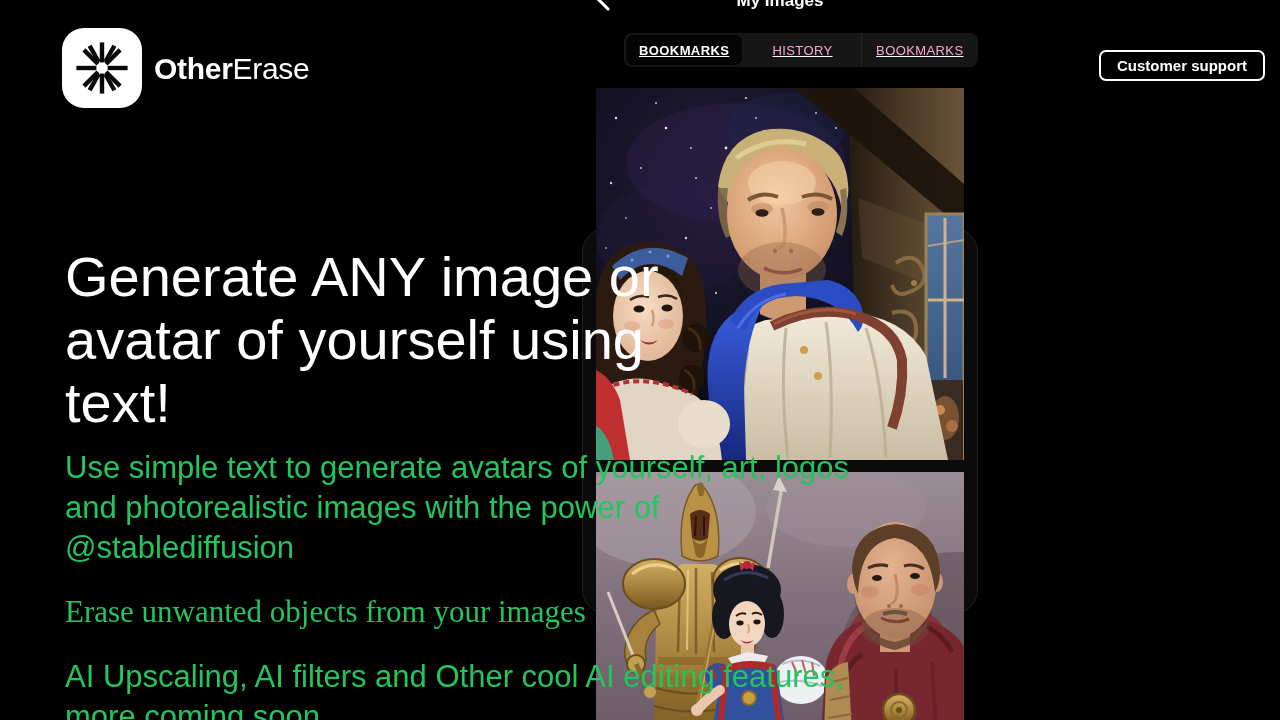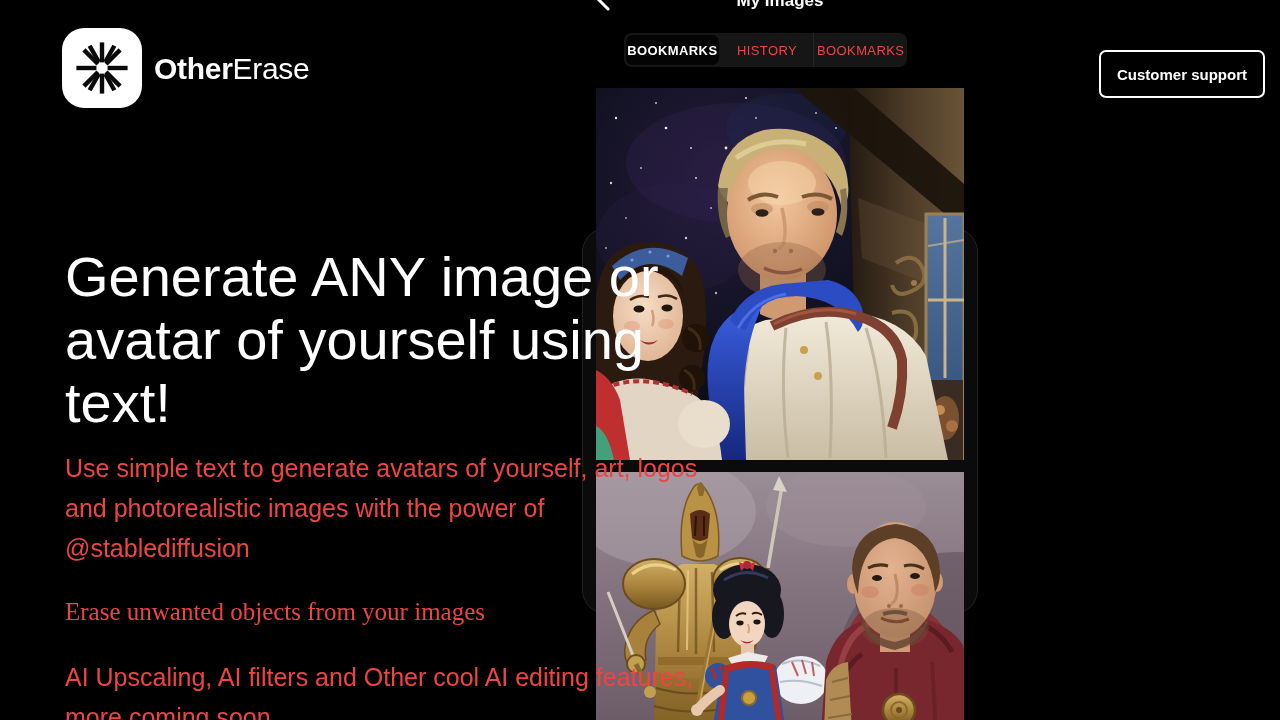--- a/index.html
+++ b/index.html
@@ -5,44 +5,44 @@
   * { margin:0; padding:0; box-sizing:border-box; }
   html,body { width:1280px; height:720px; background:#000; overflow:hidden; position:relative;
     font-family:"Liberation Sans", sans-serif; color:#fff; }
 
   
   .logo-box { position:absolute; left:62px; top:28px; width:80px; height:80px; background:#fff;
     border-radius:22px; display:flex; align-items:center; justify-content:center; z-index:20; }
   .brand { position:absolute; left:154px; top:52px; font-size:30px; letter-spacing:-0.3px; z-index:20; }
   .brand .b { font-weight:700; }
   .brand .r { font-weight:400; }
-  .support-btn { position:absolute; left:1099px; top:50px; width:166px; height:48px; background:transparent;
+  .support-btn { position:absolute; left:1099px; top:50px; width:166px; height:31px; background:transparent;
     border:2px solid #fff; border-radius:7px; color:#fff; font-weight:700; font-size:15px;
     display:flex; align-items:center; justify-content:center; z-index:20; cursor:pointer;
     font-family:"Liberation Sans", sans-serif; }
 
   
   .hero { position:absolute; left:65px; z-index:30; white-space:pre-line; }
   .hero-h1 { top:245px; font-size:56px; line-height:63px; font-weight:400; color:#fff; }
-  .hero-p { font-size:25px; line-height:40px; font-weight:400; color:#ef4444; }
+  .hero-p { font-size:31px; line-height:40px; font-weight:400; color:#22c55e; }
   .p1 { top:448px; }
   .p2 { top:592px;font-family:Liberation Serif, serif; }
   .p3 { top:657px; }
 
   
   .phone-card { position:absolute; left:582px; top:228px; width:396px; height:386px;
     background:#0b0b0b; border:1px solid #202020; border-radius:24px; z-index:1; }
   .screen-title { position:absolute; left:596px; top:-9px; width:368px; text-align:center;
     font-size:17px; font-weight:700; color:#fff; z-index:10; }
   .back-chevron { position:absolute; left:592px; top:-13px; z-index:10; cursor:pointer; }
 
-  .tabbar { position:absolute; left:624px; top:33px; width:283px; height:34px; background:#161616;
-    border-radius:8px; display:flex; align-items:stretch; z-index:10; overflow:hidden; }
+  .tabbar { position:absolute; left:624px; top:33px; width:354px; height:34px; background:#161616;
+    border-radius:8px; display:flex; align-items:stretch; z-index:10; overflow:hidden;text-decoration:underline; }
   .tab { flex:1; display:flex; align-items:center; justify-content:center; font-size:13px;
-    letter-spacing:0.4px; color:#ef4444; font-weight:500; cursor:pointer; }
+    letter-spacing:0.4px; color:#f9a8d4; font-weight:500; cursor:pointer; }
   .tab.active { background:#040404; border-radius:7px; margin:2px; color:#fff; font-weight:600; }
   .tab.divided { border-left:1px solid #262626; }
 
   .art { position:absolute; left:596px; width:368px; overflow:hidden; z-index:5; cursor:pointer; }
   .art1 { top:88px; height:372px; }
   .art2 { top:472px; height:260px; }
   .art svg { display:block; }
 </style>
 </head>
 <body>

